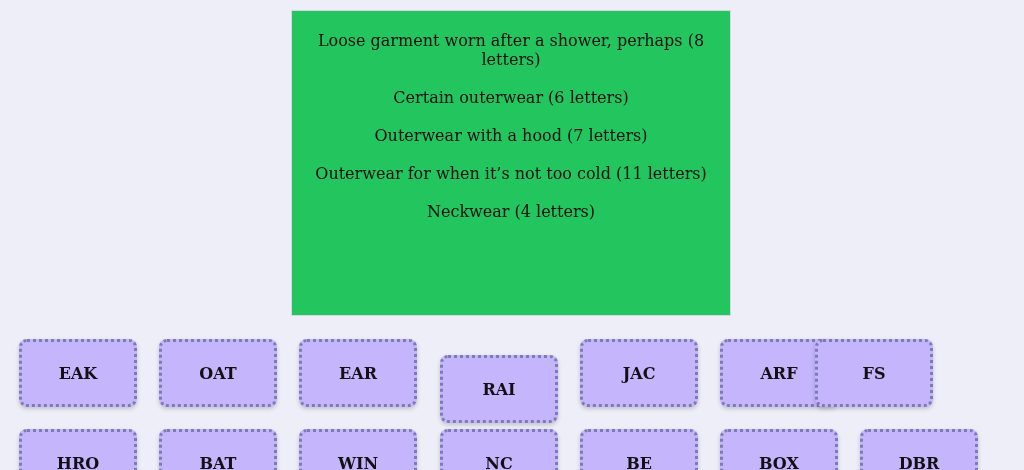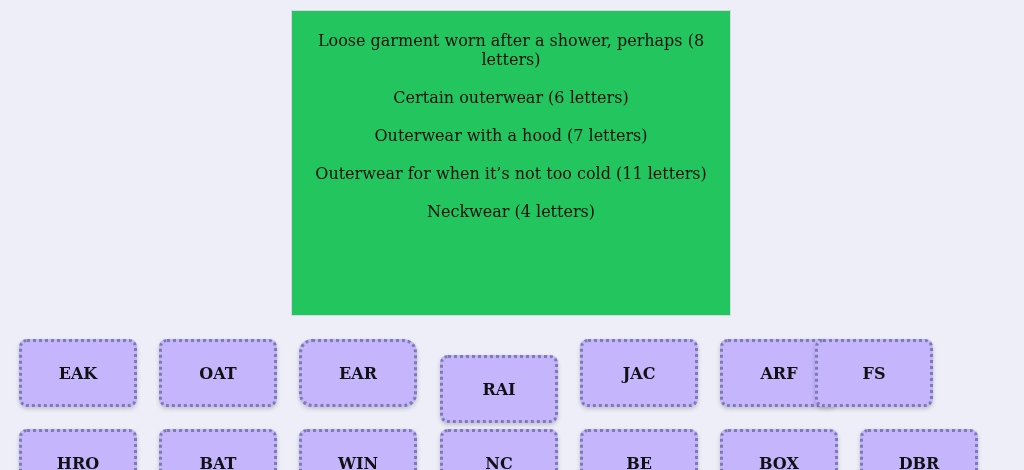--- a/index.html
+++ b/index.html
@@ -59,21 +59,21 @@
   <div class="clue">Loose garment worn after a shower, perhaps (8 letters)</div>
   <div class="clue">Certain outerwear (6 letters)</div>
   <div class="clue">Outerwear with a hood (7 letters)</div>
   <div class="clue">Outerwear for when it’s not too cold (11 letters)</div>
   <div class="clue">Neckwear (4 letters)</div>
 </div>
 
 <div class="tiles">
   <div class="tile" style="left:0px;top:0px;">EAK</div>
   <div class="tile" style="left:140px;top:0px;">OAT</div>
-  <div class="tile" style="left:280px;top:0px;border-radius:13px;">EAR</div>
+  <div class="tile" style="left:280px;top:0px;">EAR</div>
   <div class="tile" style="left:421px;top:16px;">RAI</div>
   <div class="tile" style="left:561px;top:0px;">JAC</div>
   <div class="tile" style="left:701px;top:0px;">ARF</div>
   <div class="tile" style="left:796px;top:0px;">FS</div>
 
   <div class="tile" style="left:0px;top:90px;">HRO</div>
   <div class="tile" style="left:140px;top:90px;">BAT</div>
   <div class="tile" style="left:280px;top:90px;">WIN</div>
   <div class="tile" style="left:421px;top:90px;">NC</div>
   <div class="tile" style="left:561px;top:90px;">BE</div>

